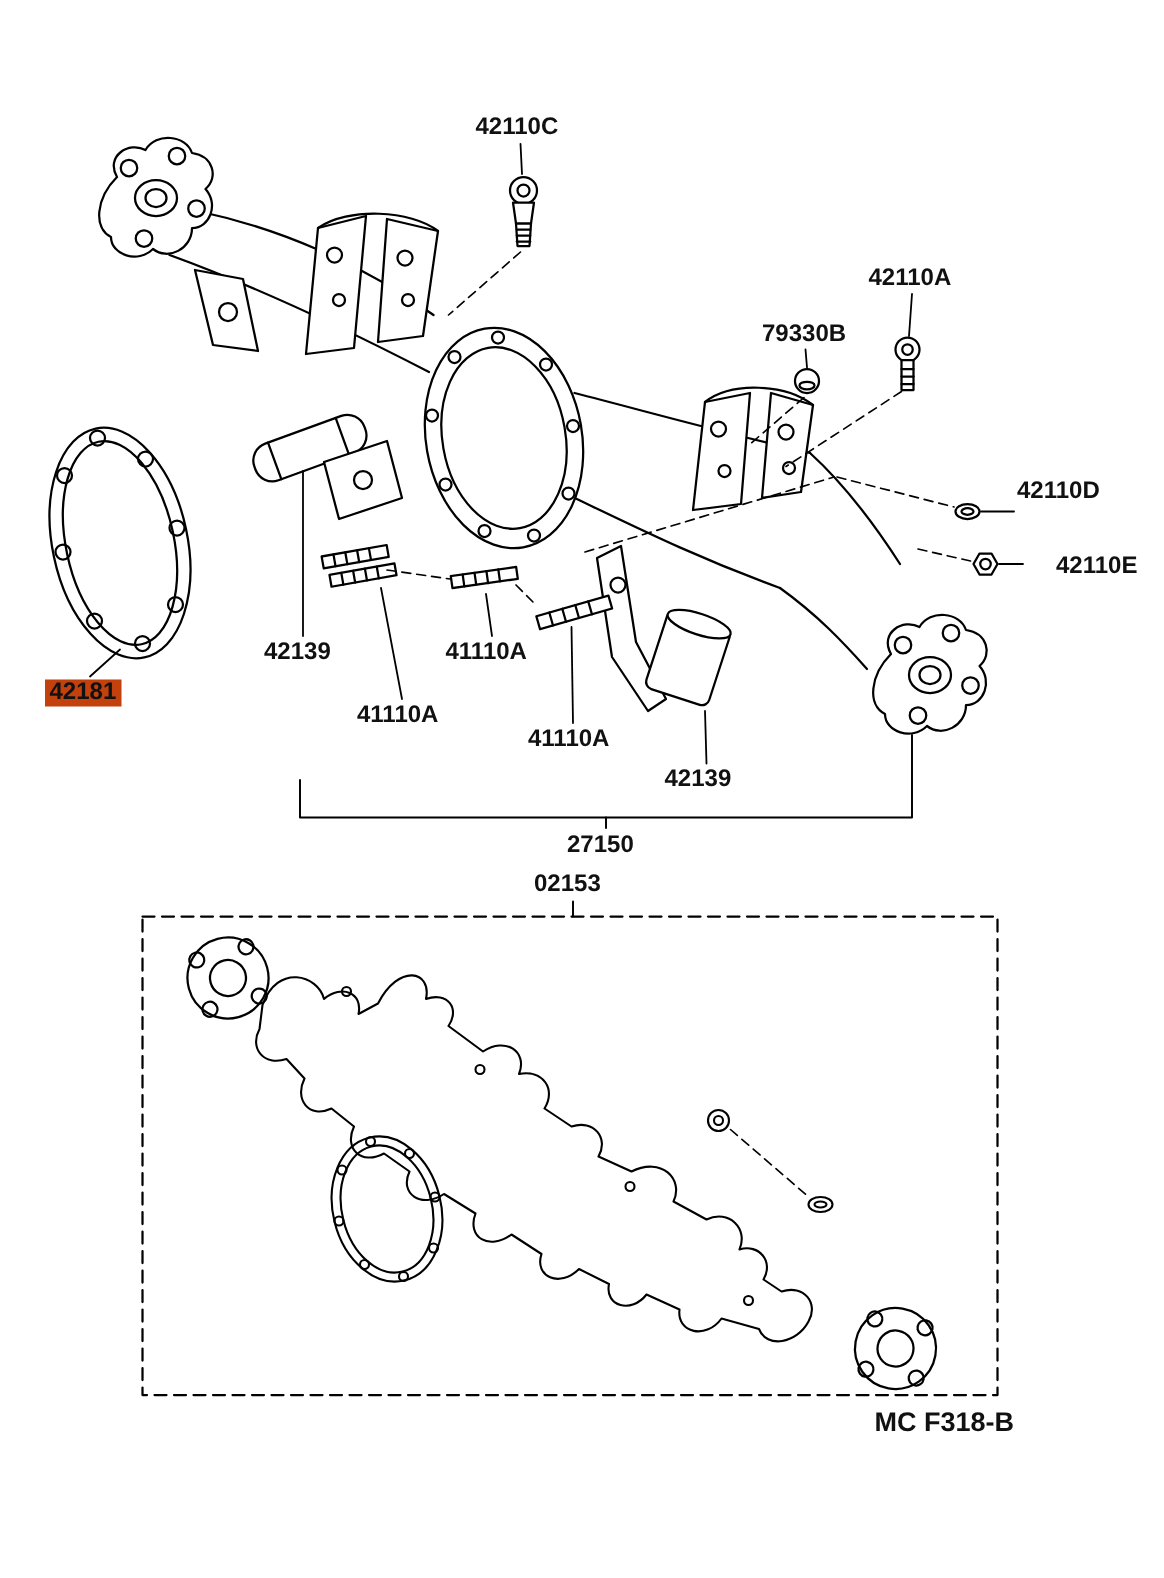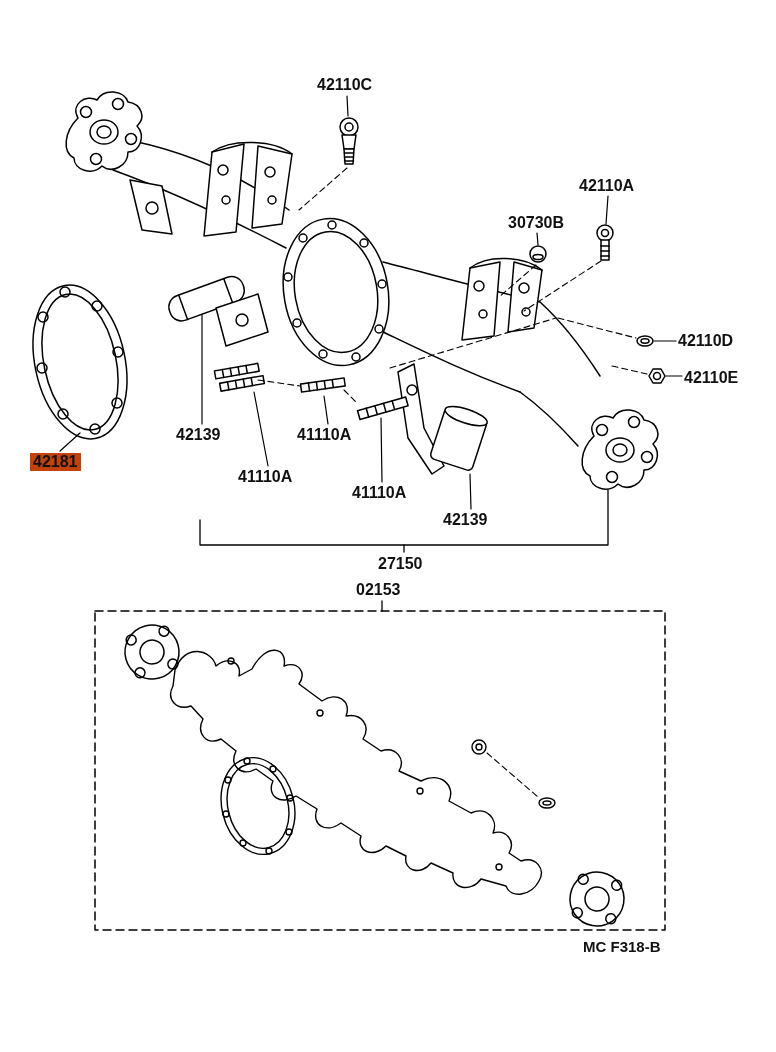--- a/index.html
+++ b/index.html
@@ -7,21 +7,21 @@
     position:relative;width:776px;height:1052px;background:#ffffff;
     font-family:"Liberation Sans",sans-serif;overflow:hidden;text-align:center;
   }
   svg.art{position:absolute;left:0;top:0;}
   .part-label{
     position:absolute;font-weight:700;font-size:16px;line-height:18px;
     color:#111;white-space:nowrap;cursor:pointer;
   }
   .part-label.hl{background:#c2410c;padding:0 3px;}
   .fig-code{
-    position:absolute;font-weight:700;font-size:15px;color:#111;white-space:nowrap;
+    position:absolute;font-weight:700;font-size:18px;color:#111;white-space:nowrap;
   }
 </style>
 </head>
 <body>
 
 <div class="canvas">
 
   <svg class="art" width="776" height="1052" viewBox="0 0 776 1052" stroke="#000" fill="none" stroke-width="1.5" stroke-linecap="round" stroke-linejoin="round">
 
     <defs>
@@ -230,23 +230,23 @@
       <circle cx="479" cy="747" r="7"></circle>
         <circle cx="479" cy="747" r="3"></circle>
       <ellipse cx="547" cy="803" rx="8" ry="5"></ellipse>
         <ellipse cx="547" cy="803" rx="4" ry="2"></ellipse>
       <line x1="487" y1="753" x2="538" y2="797" stroke-dasharray="6,4" stroke-width="1.1"></line>
     </g>
   </svg>
 
   <div class="part-label" style="left:317px;top:76px;">42110C</div>
   <div class="part-label" style="left:579px;top:177px;">42110A</div>
-  <div class="part-label" style="left:508px;top:214px;">30730B</div>
-  <div class="part-label" style="left:678px;top:332px;">42110D</div>
-  <div class="part-label" style="left:684px;top:369px;">42110E</div>
+  <div class="part-label" style="left:508px;top:214px;">79330B</div>
+  <div class="part-label" style="left:678px;top:319px;">42110D</div>
+  <div class="part-label" style="left:704px;top:369px;">42110E</div>
   <div class="part-label hl" style="left:30px;top:453px;">42181</div>
   <div class="part-label" style="left:176px;top:426px;">42139</div>
   <div class="part-label" style="left:297px;top:426px;">41110A</div>
   <div class="part-label" style="left:238px;top:468px;">41110A</div>
   <div class="part-label" style="left:352px;top:484px;">41110A</div>
   <div class="part-label" style="left:443px;top:511px;">42139</div>
   <div class="part-label" style="left:378px;top:555px;">27150</div>
   <div class="part-label" style="left:356px;top:581px;">02153</div>
 
   <div class="fig-code" style="left:583px;top:938px;">MC F318-B</div>

